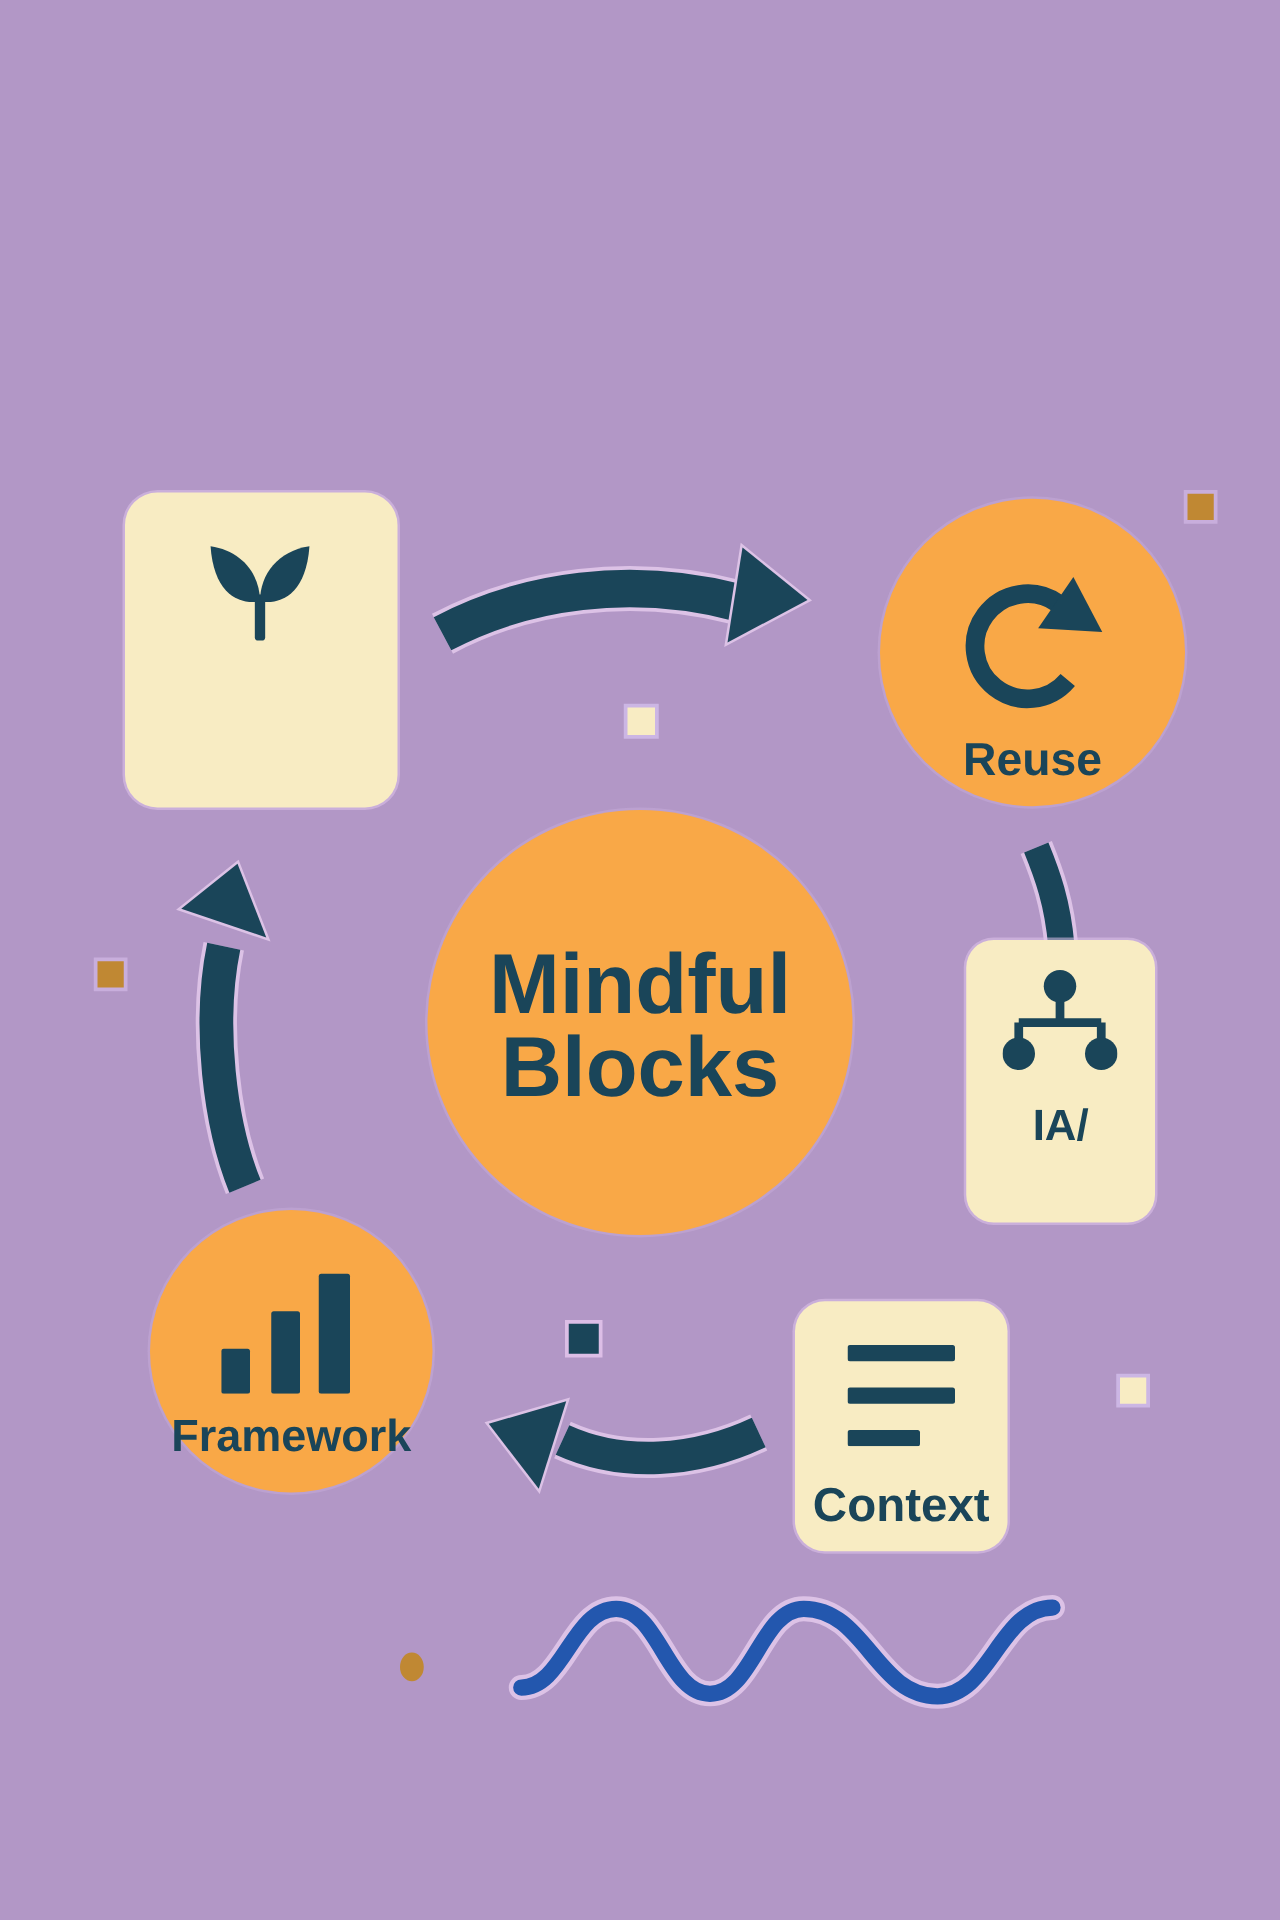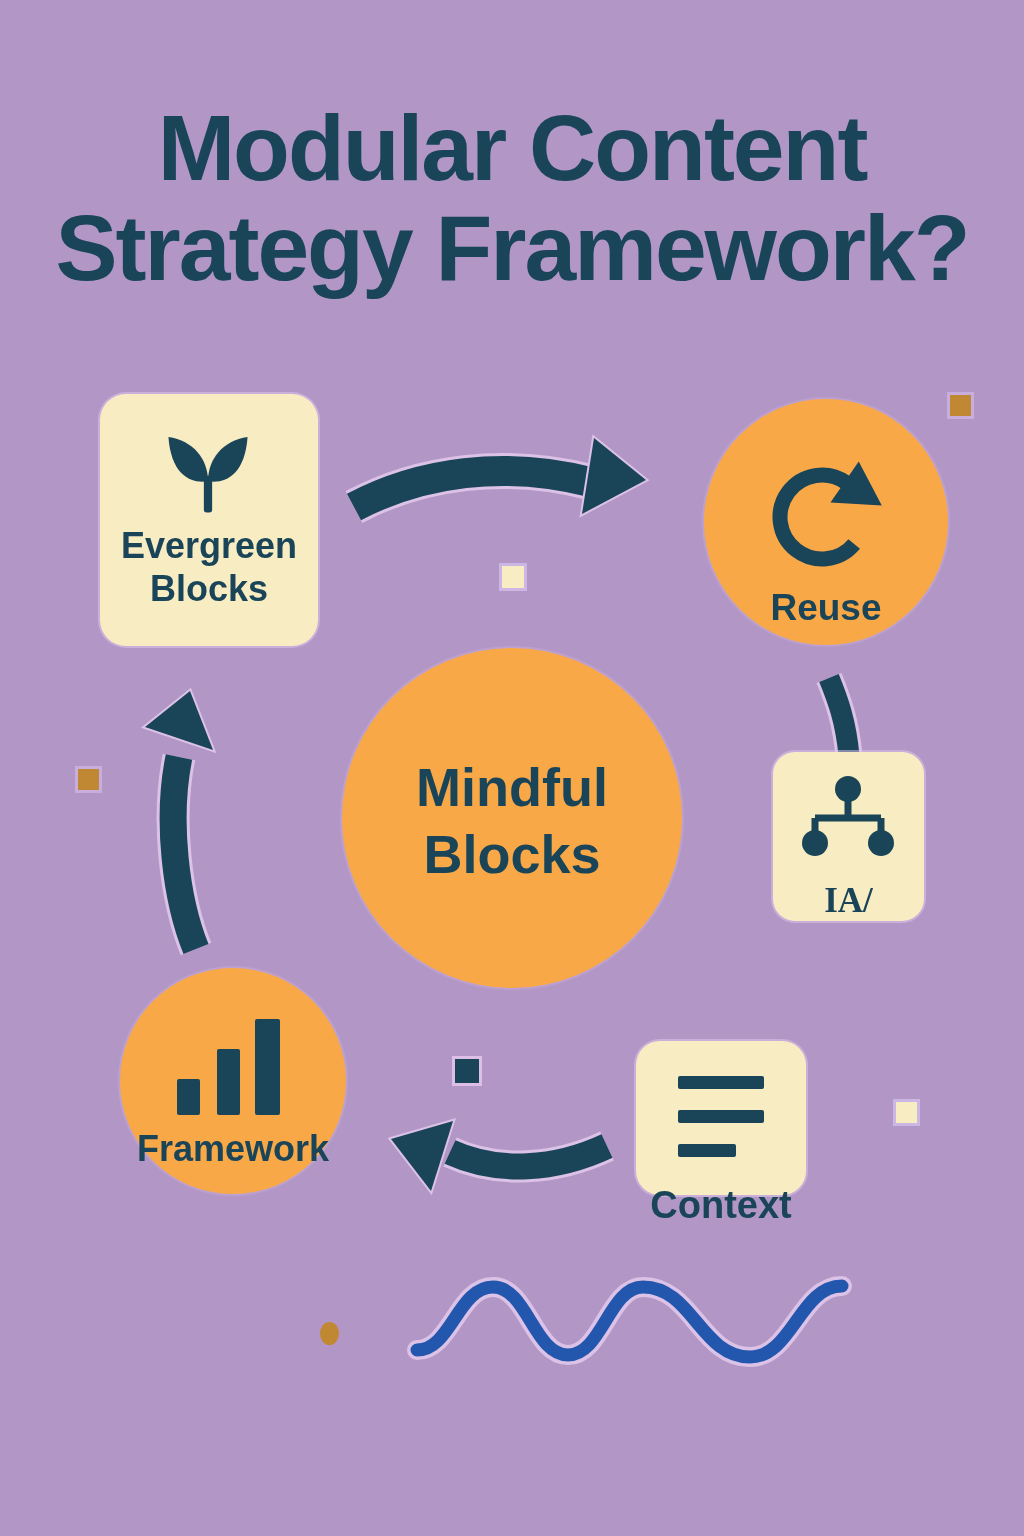--- a/index.html
+++ b/index.html
@@ -24,54 +24,50 @@
 
   #node-evergreen{left:100px;top:394px;width:218px;height:252px;border-radius:26px;}
   #node-evergreen .node-icon{left:62px;top:34px;}
   #node-evergreen .node-label{top:130px;font-size:36px;line-height:43px;}
 
   #node-reuse{left:704px;top:399px;width:244px;height:246px;text-decoration:underline;}
   #node-reuse .node-icon{left:58px;top:50px;}
   #node-reuse .node-label{top:188px;font-size:37px;}
 
   #node-center{left:342px;top:648px;width:340px;height:340px;}
-  #node-center .node-label{top:106px;font-size:54px;line-height:67px;}
+  #node-center .node-label{top:106px;font-size:68px;line-height:67px;}
 
-  #node-ia{left:773px;top:752px;width:151px;height:169px;border-radius:22px;font-family:Liberation Serif, serif;}
+  #node-ia{left:773px;top:752px;width:151px;height:226px;border-radius:22px;}
   #node-ia .node-icon{left:29px;top:22px;}
   #node-ia .node-label{top:126px;font-size:35px;line-height:45px;}
 
   #node-analytics{left:120px;top:968px;width:226px;height:226px;}
   #node-analytics .node-icon{left:57px;top:50px;}
   #node-analytics .node-label{top:160px;font-size:36px;}
 
-  #node-context{left:636px;top:1041px;width:170px;height:154px;border-radius:24px;}
+  #node-context{left:636px;top:1041px;width:170px;height:200px;border-radius:24px;}
   #node-context .node-icon{left:42px;top:35px;}
   #node-context .node-label{top:143px;font-size:38px;}
 
   .sq{position:absolute;z-index:1;}
   .sq-cream{background:var(--cream);box-shadow:0 0 0 3px rgba(210,190,235,.8);}
   .sq-ochre{background:var(--ochre);box-shadow:0 0 0 3px rgba(205,180,225,.8);}
   .sq-ink{background:var(--ink);box-shadow:0 0 0 3px rgba(230,200,238,.8);}
   #sq-1{left:502px;top:566px;width:22px;height:22px;}
   #sq-2{left:950px;top:395px;width:21px;height:21px;}
   #sq-3{left:78px;top:769px;width:21px;height:21px;}
   #sq-4{left:455px;top:1059px;width:24px;height:24px;}
   #sq-5{left:896px;top:1102px;width:21px;height:21px;}
   #dot-1{left:320px;top:1322px;width:19px;height:23px;border-radius:50%;background:var(--ochre);position:absolute;z-index:1;}
 </style>
 </head>
 <body>
 
 <div id="canvas">
 
-  <div class="title">
-    <div>Modular Content</div>
-    <div>Strategy Framework?</div>
-  </div>
 
   <svg class="layer" width="1024" height="1536" viewBox="0 0 1024 1536">
     <g>
       <path d="M 354 507 C 420 472, 505 460, 590 482" fill="none" stroke="var(--outline-pink)" stroke-width="36"></path>
       <path d="M 354 507 C 420 472, 505 460, 590 482" fill="none" stroke="var(--ink)" stroke-width="30"></path>
       <polygon points="646,480 594,438 582,514" fill="var(--ink)" stroke="var(--outline-pink)" stroke-width="4"></polygon>
       <polygon points="646,480 594,438 582,514" fill="var(--ink)"></polygon>
     </g>
     <g>
       <path d="M 829 678 C 838 700, 846 722, 849 756" fill="none" stroke="var(--outline-pink)" stroke-width="27"></path>
@@ -98,24 +94,20 @@
                C 792 1357, 800 1286, 842 1286" fill="none" stroke="var(--wave-blue)" stroke-width="13" stroke-linecap="round"></path>
     </g>
   </svg>
 
   <div class="node card" id="node-evergreen">
     <svg class="node-icon" width="92" height="88" viewBox="0 0 100 92">
       <rect x="45.5" y="50" width="9" height="40" rx="3" fill="var(--ink)"></rect>
       <path d="M 50 56 C 32 59, 10 50, 7 8 C 34 12, 50 32, 50 56 Z" fill="var(--ink)"></path>
       <path d="M 50 56 C 68 59, 90 50, 93 8 C 66 12, 50 32, 50 56 Z" fill="var(--ink)"></path>
     </svg>
-    <div class="node-label">
-      <div>Evergreen</div>
-      <div>Blocks</div>
-    </div>
   </div>
 
   <div class="node circle" id="node-reuse">
     <svg class="node-icon" width="130" height="130" viewBox="0 0 130 130">
       <path d="M 92.2 95 A 42 42 0 1 1 84.1 33.6" fill="none" stroke="var(--ink)" stroke-width="15"></path>
       <polygon points="96.7,12.6 119.8,56.6 68.5,53.6" fill="var(--ink)"></polygon>
     </svg>
     <div class="node-label">Reuse</div>
   </div>
 

